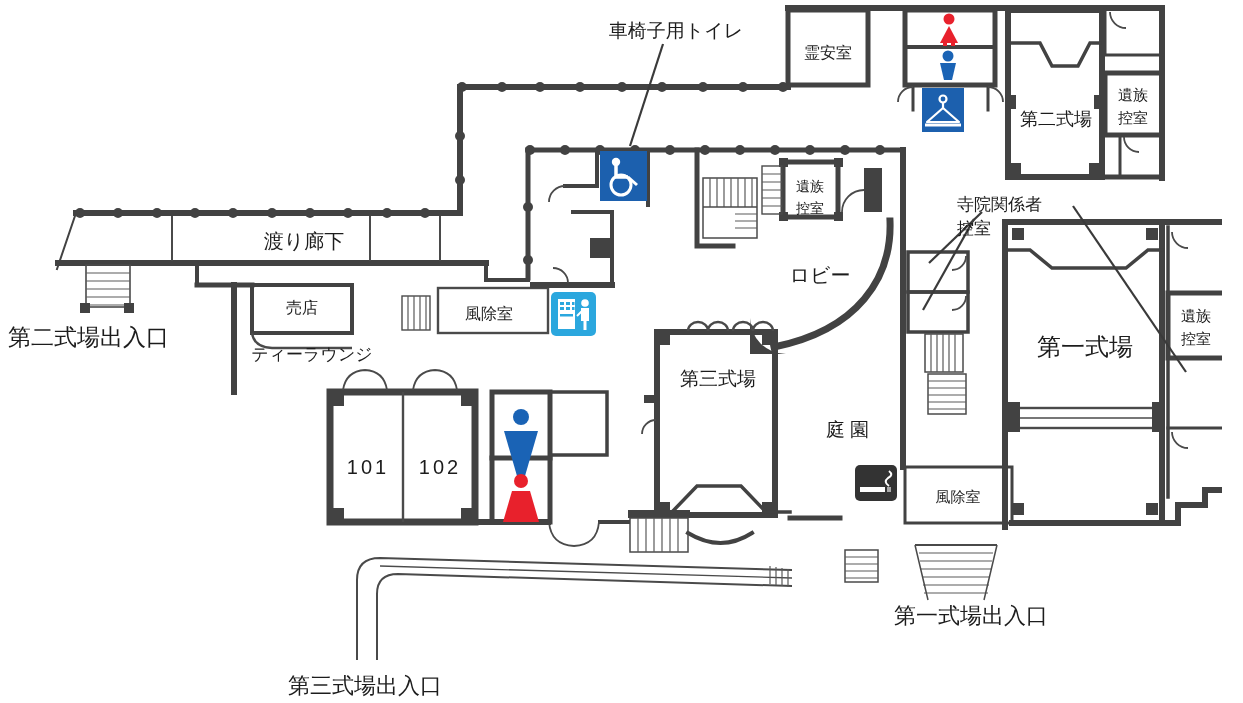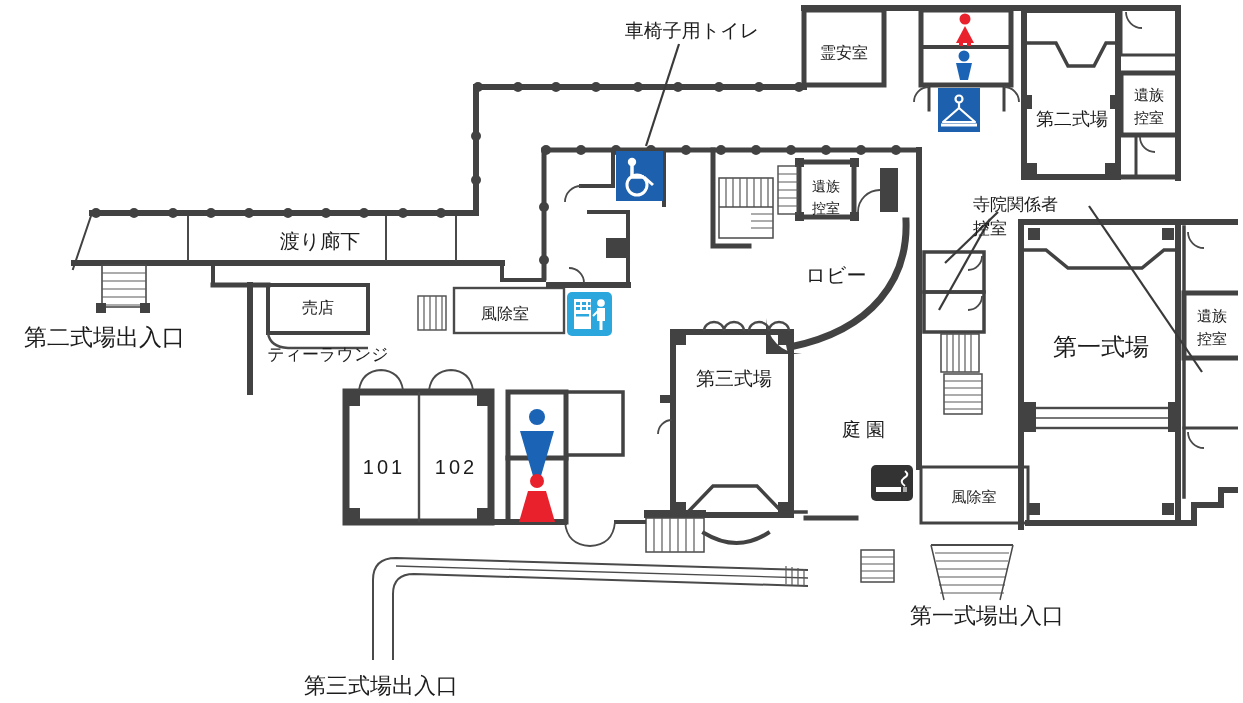--- a/index.html
+++ b/index.html
@@ -1,17 +1,17 @@
 <!DOCTYPE html>
 <html><head>
 <meta charset="utf-8">
 <style>
   html,body{margin:0;padding:0;background:#ffffff;}
   .stage{position:relative;width:1222px;height:703px;background:#ffffff;overflow:hidden;
-         font-family:"Liberation Sans","DejaVu Sans",sans-serif;margin-left:16px;}
+         font-family:"Liberation Sans","DejaVu Sans",sans-serif;}
   svg{display:block}
   text{fill:#1c1c1c;font-family:"Liberation Sans","DejaVu Sans",sans-serif;}
   .wall{stroke:#424242;fill:none;stroke-linecap:square;}
   .thin{stroke:#4a4a4a;fill:none;}
   .blk{fill:#424242;stroke:none;}
   .arc{stroke:#4a4a4a;fill:none;stroke-width:1.8;}
   .tread{stroke:#5a5a5a;stroke-width:1.2;fill:none;}
   .lead{stroke:#3a3a3a;stroke-width:2.2;fill:none;}
 </style>
 </head>

